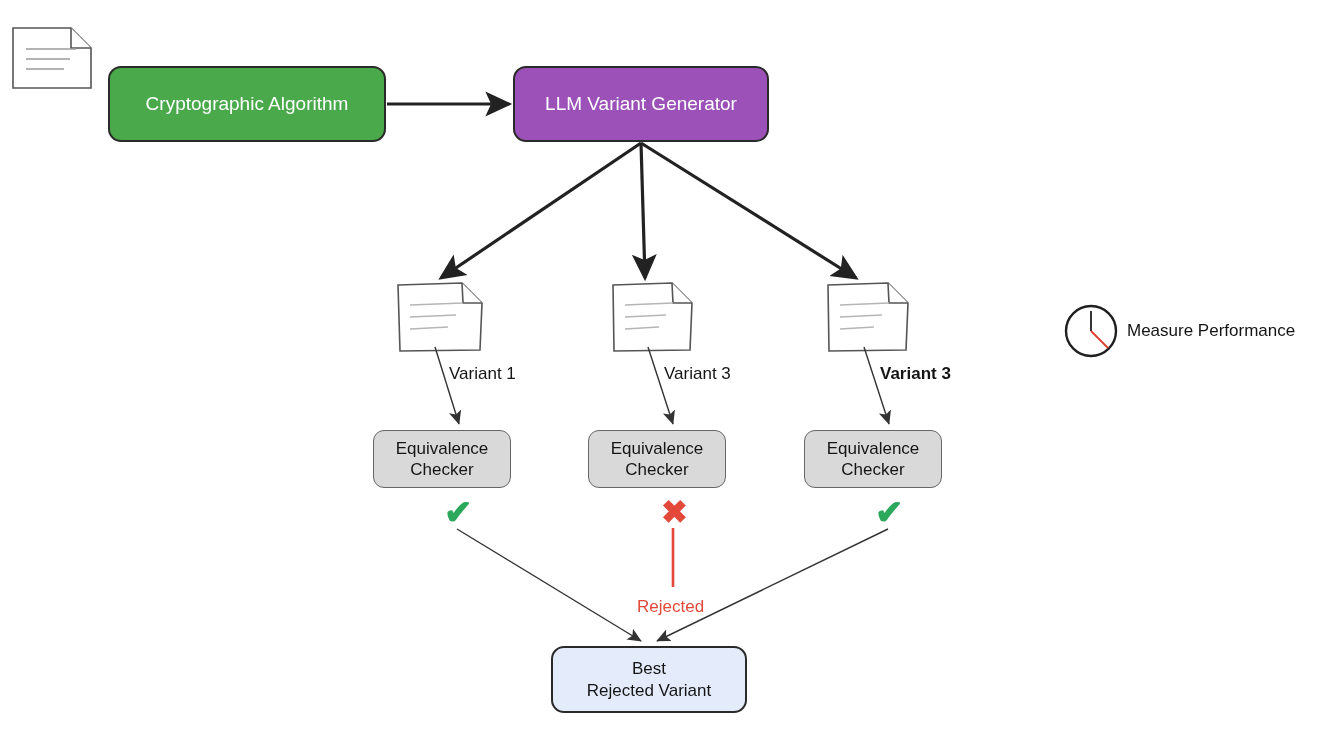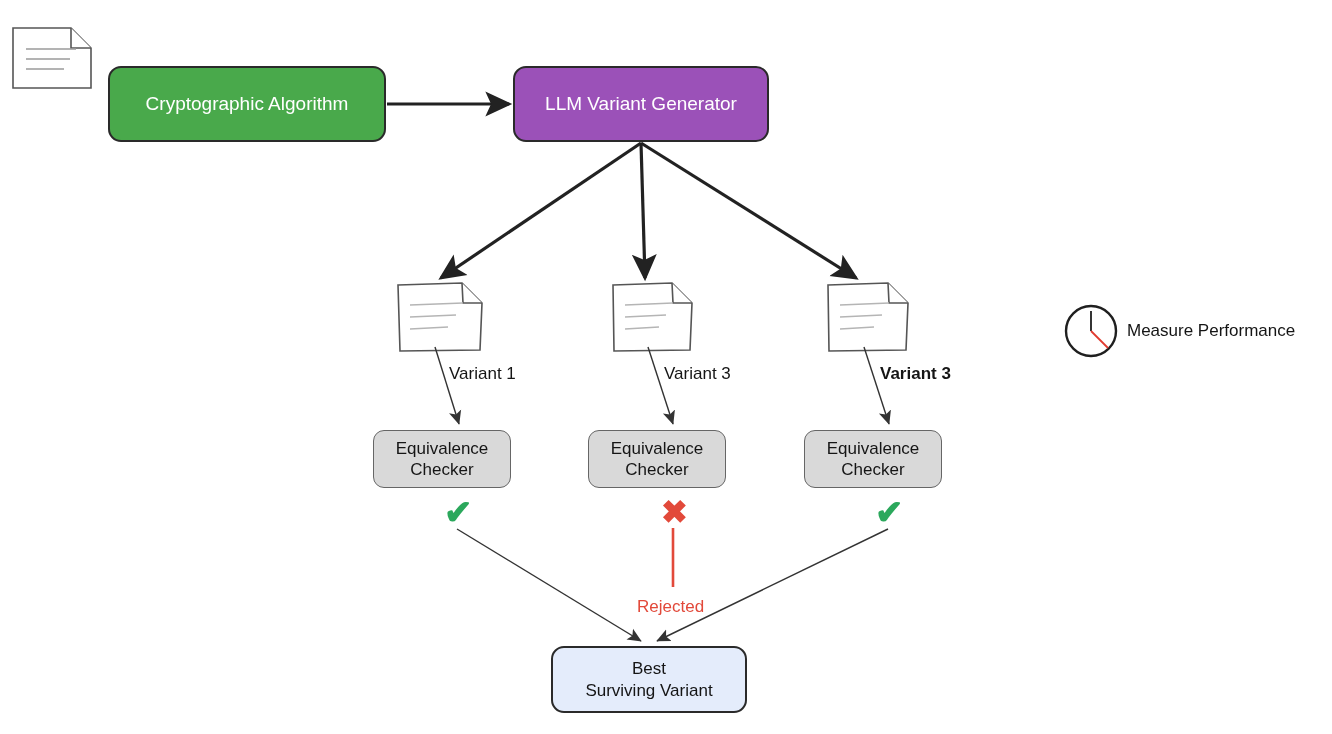--- a/index.html
+++ b/index.html
@@ -191,17 +191,17 @@
   <div class="node node-checker c3">Equivalence
 Checker</div>
 
   <div class="mark mark-check" style="left:444px; top:495px;">✔</div>
   <div class="mark mark-x" style="left:661px; top:496px;">✖</div>
   <div class="mark mark-check" style="left:875px; top:495px;">✔</div>
 
   <div class="rejected-label">Rejected</div>
 
   <div class="node node-best">Best
-Surviving Variant</div>
+Rejected Variant</div>
 
   <div class="measure-label">Measure Performance</div>
 
 </div>
 
 </body></html>

